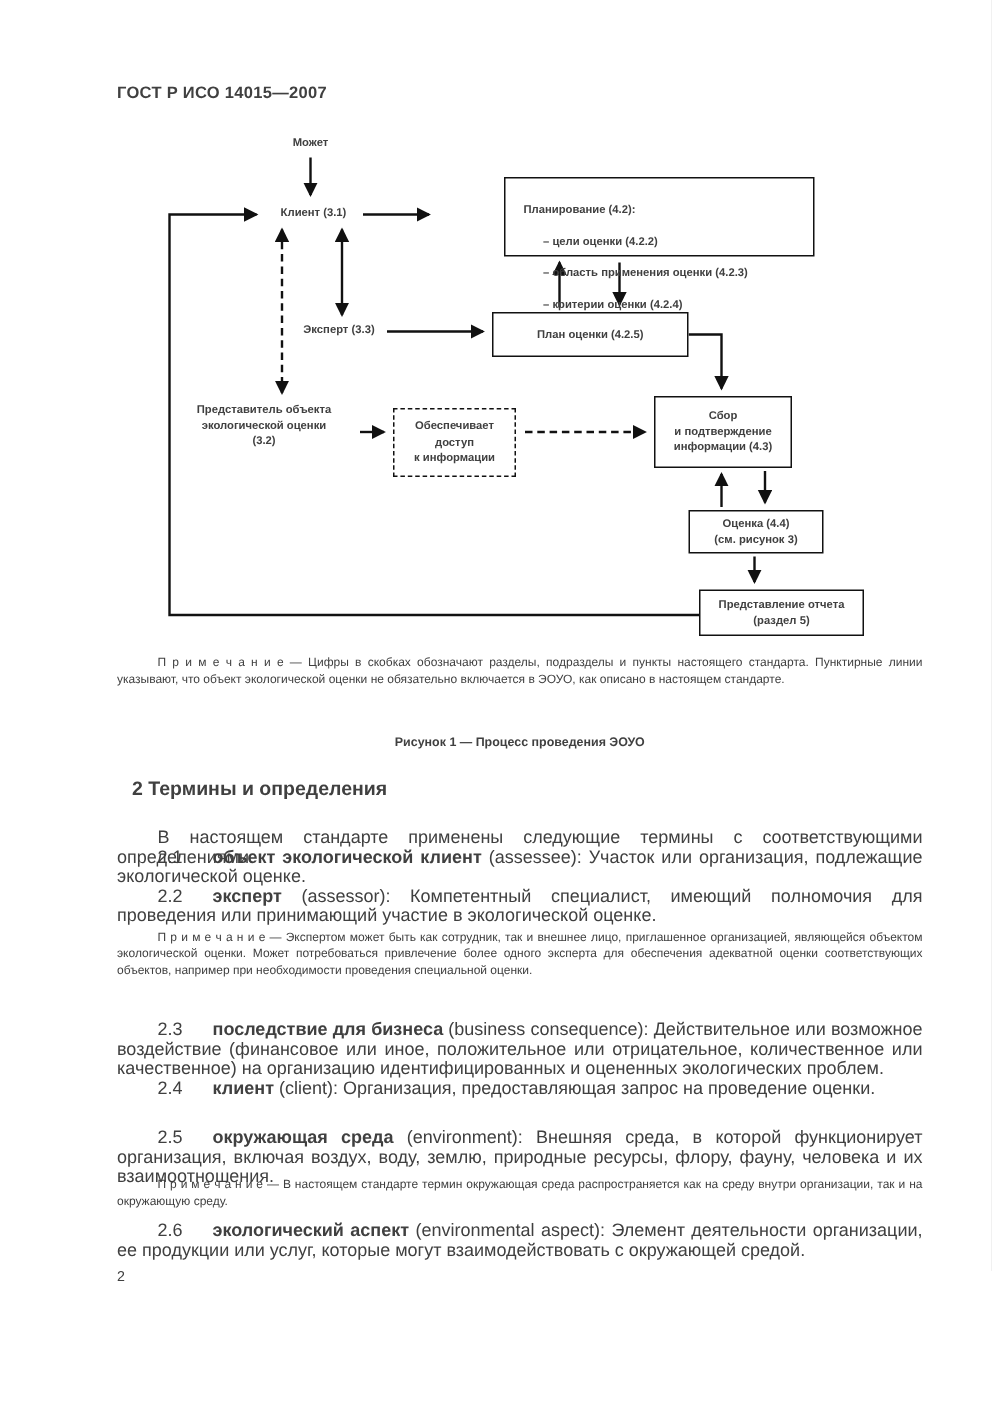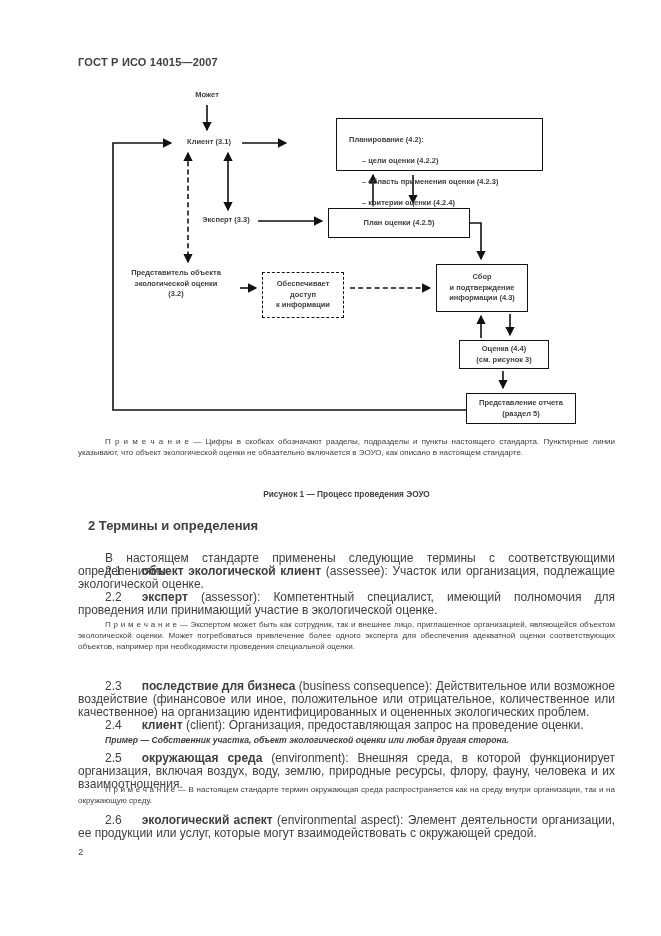--- a/index.html
+++ b/index.html
@@ -88,21 +88,21 @@
 
     <div class="fc-box planning" style="left:291px;top:118px;width:207px;height:53px;">
       <div>Планирование (4.2):</div>
       <div class="bullet">– цели оценки (4.2.2)</div>
       <div class="bullet">– область применения оценки (4.2.3)</div>
       <div class="bullet">– критерии оценки (4.2.4)</div>
     </div>
 
     <div class="fc-label" style="left:196px;top:215px;width:60px;">Эксперт (3.3)</div>
 
-    <div class="fc-box" style="left:328px;top:208px;width:142px;height:30px;">План оценки (4.2.5)</div>
+    <div class="fc-box" style="left:328px;top:208px;width:131px;height:30px;">План оценки (4.2.5)</div>
 
     <div class="fc-label" style="left:114px;top:268px;width:124px;">Представитель объекта
 экологической оценки
 (3.2)</div>
 
     <div class="fc-box dashed" style="left:262px;top:272px;width:82px;height:46px;">Обеспечивает
 доступ
 к информации</div>
 
     <div class="fc-box" style="left:436px;top:264px;width:92px;height:48px;">Сбор
@@ -127,21 +127,20 @@
   <p class="tb" style="top:565px;"><span class="tnum">2.1</span><b>объект экологической клиент</b><span> (assessee):  Участок или организация, подлежащие экологической оценке.</span></p>
 
   <p class="tb" style="top:591px;"><span class="tnum">2.2</span><b>эксперт</b><span> (assessor):  Компетентный специалист, имеющий полномочия для проведения или принимающий участие в экологической оценке.</span></p>
 
   <p class="tb note" style="top:619px;">П р и м е ч а н и е — Экспертом может быть как сотрудник, так и внешнее лицо, приглашенное организацией, являющейся объектом экологической оценки. Может потребоваться привлечение более одного эксперта для обеспечения адекватной оценки соответствующих объектов, например при необходимости проведения специальной оценки.</p>
 
   <p class="tb" style="top:680px;"><span class="tnum">2.3</span><b>последствие для бизнеса</b><span> (business consequence):  Действительное или возможное воздействие (финансовое или иное, положительное или отрицательное, количественное или качественное) на организацию идентифицированных и оцененных экологических проблем.</span></p>
 
   <p class="tb" style="top:719px;"><span class="tnum">2.4</span><b>клиент</b><span> (client):  Организация, предоставляющая запрос на проведение оценки.</span></p>
 
-  <p class="tb example" style="top:734px;">Пример — Собственник участка, объект экологической оценки или любая другая сторона.</p>
 
   <p class="tb" style="top:752px;"><span class="tnum">2.5</span><b>окружающая среда</b><span> (environment):  Внешняя среда, в которой функционирует организация, включая воздух, воду, землю, природные ресурсы, флору, фауну, человека и их взаимоотношения.</span></p>
 
   <p class="tb note" style="top:784px;">П р и м е ч а н и е — В настоящем стандарте термин окружающая среда распространяется как на среду внутри организации, так и на окружающую среду.</p>
 
   <p class="tb" style="top:814px;"><span class="tnum">2.6</span><b>экологический аспект</b><span> (environmental aspect):  Элемент деятельности организации, ее продукции или услуг, которые могут взаимодействовать с окружающей средой.</span></p>
 
   <p class="tb pagenum" style="top:845px;">2</p>
 
 </div>

